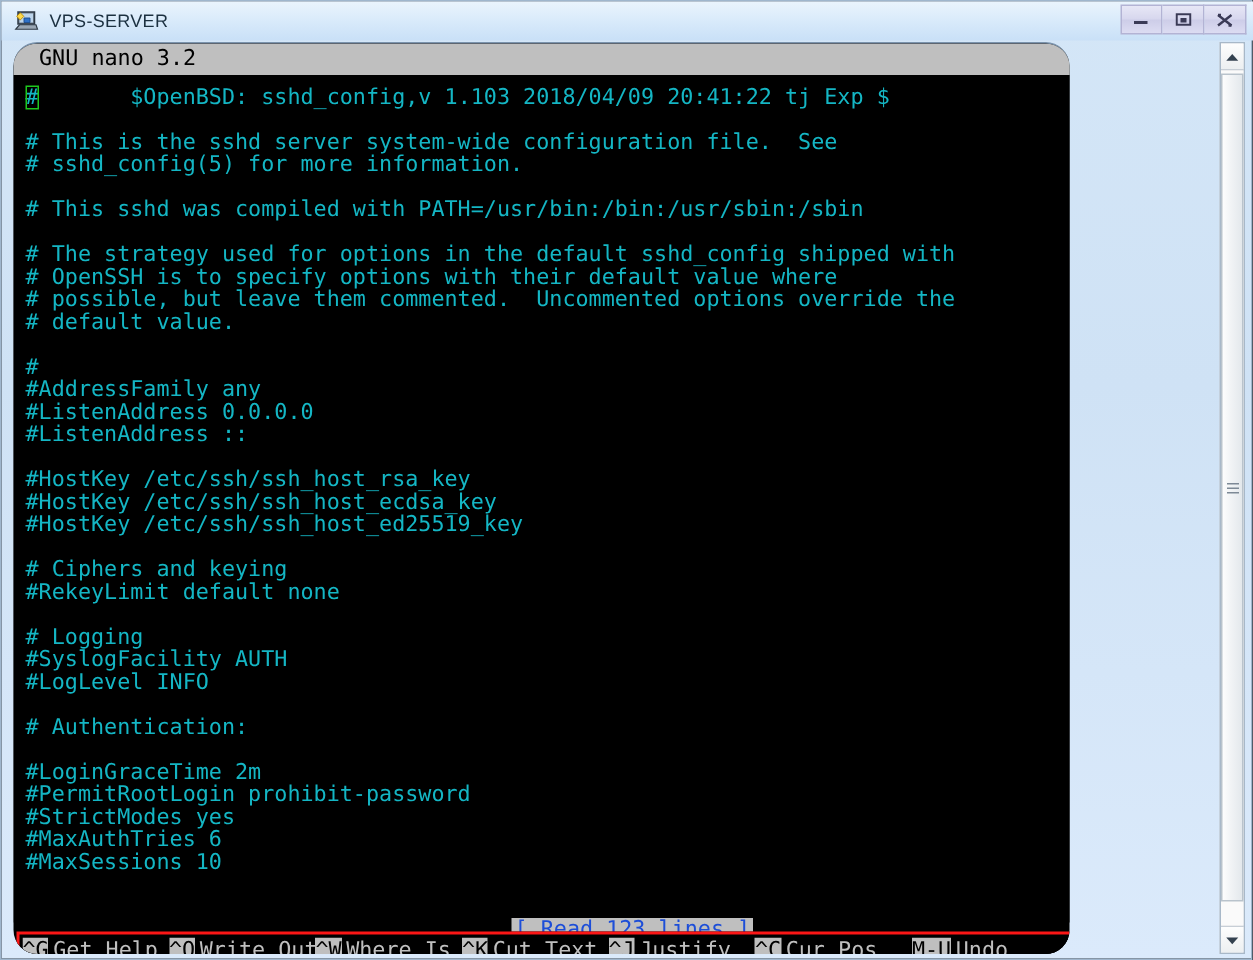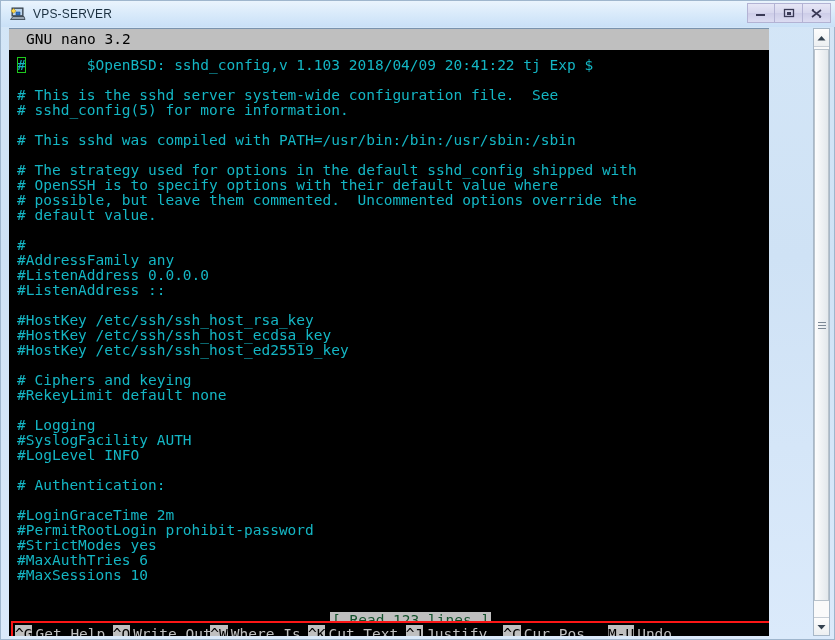--- a/index.html
+++ b/index.html
@@ -62,25 +62,26 @@
     display: flex; align-items: center; justify-content: center;
     color: #3a3a56;
   }
   .wbtn:first-child { border-left-width: 1px; }
   .wbtn svg { display:block; }
 
   
   #terminal {
     position: absolute;
     left: 8px; top: 27px;
-    width: 760px; height: 608px;
+    width: 704px; height: 608px;
     background: #000000;
     overflow: hidden;
     box-sizing: border-box;
     border-top: 1px solid #7a93ad;
+    border-radius: 16px;
   }
 
   
   #nano-titlebar {
     position: absolute;
     left: 0; top: 0;
     width: 800px; height: 21px;
     background: #bfbfbf;
     color: #000000;
     font-size: 14.5px;
@@ -113,24 +114,24 @@
   .cursor-cell {
     background: #000;
     color: #14b6c4;
     outline: 1.5px solid #1ec81e;
     outline-offset: -1px;
   }
 
   
   #nano-status {
     position: absolute;
-    left: 321px;
+    left: 332px;
     top: 583px;
     background: #bfbfbf;
-    color: #14532d;
+    color: #1d4ed8;
     font-size: 14.5px;
     line-height: 16px;
     font-family: "DejaVu Sans Mono", monospace;
     white-space: pre;
     padding: 0 2px;
     z-index: 4;
   }
 
   
   #helpbar-wrap {

